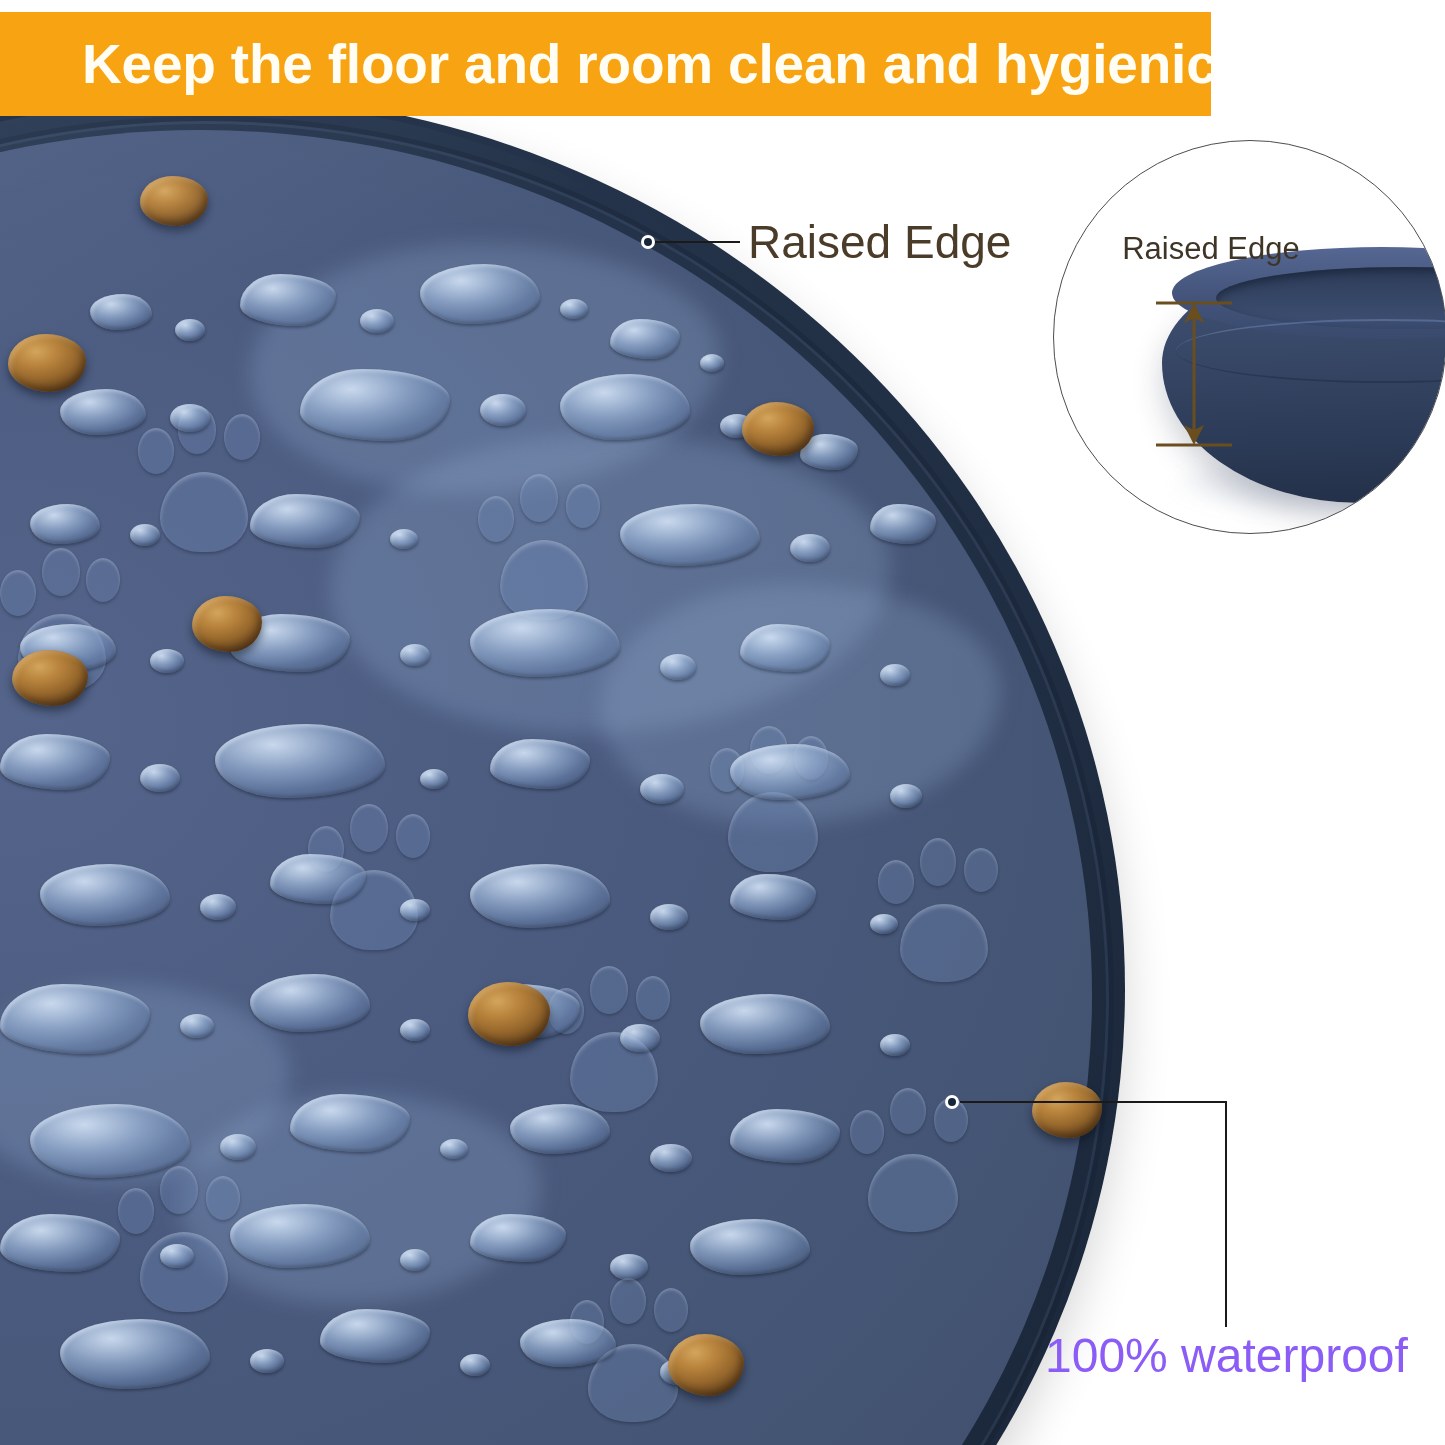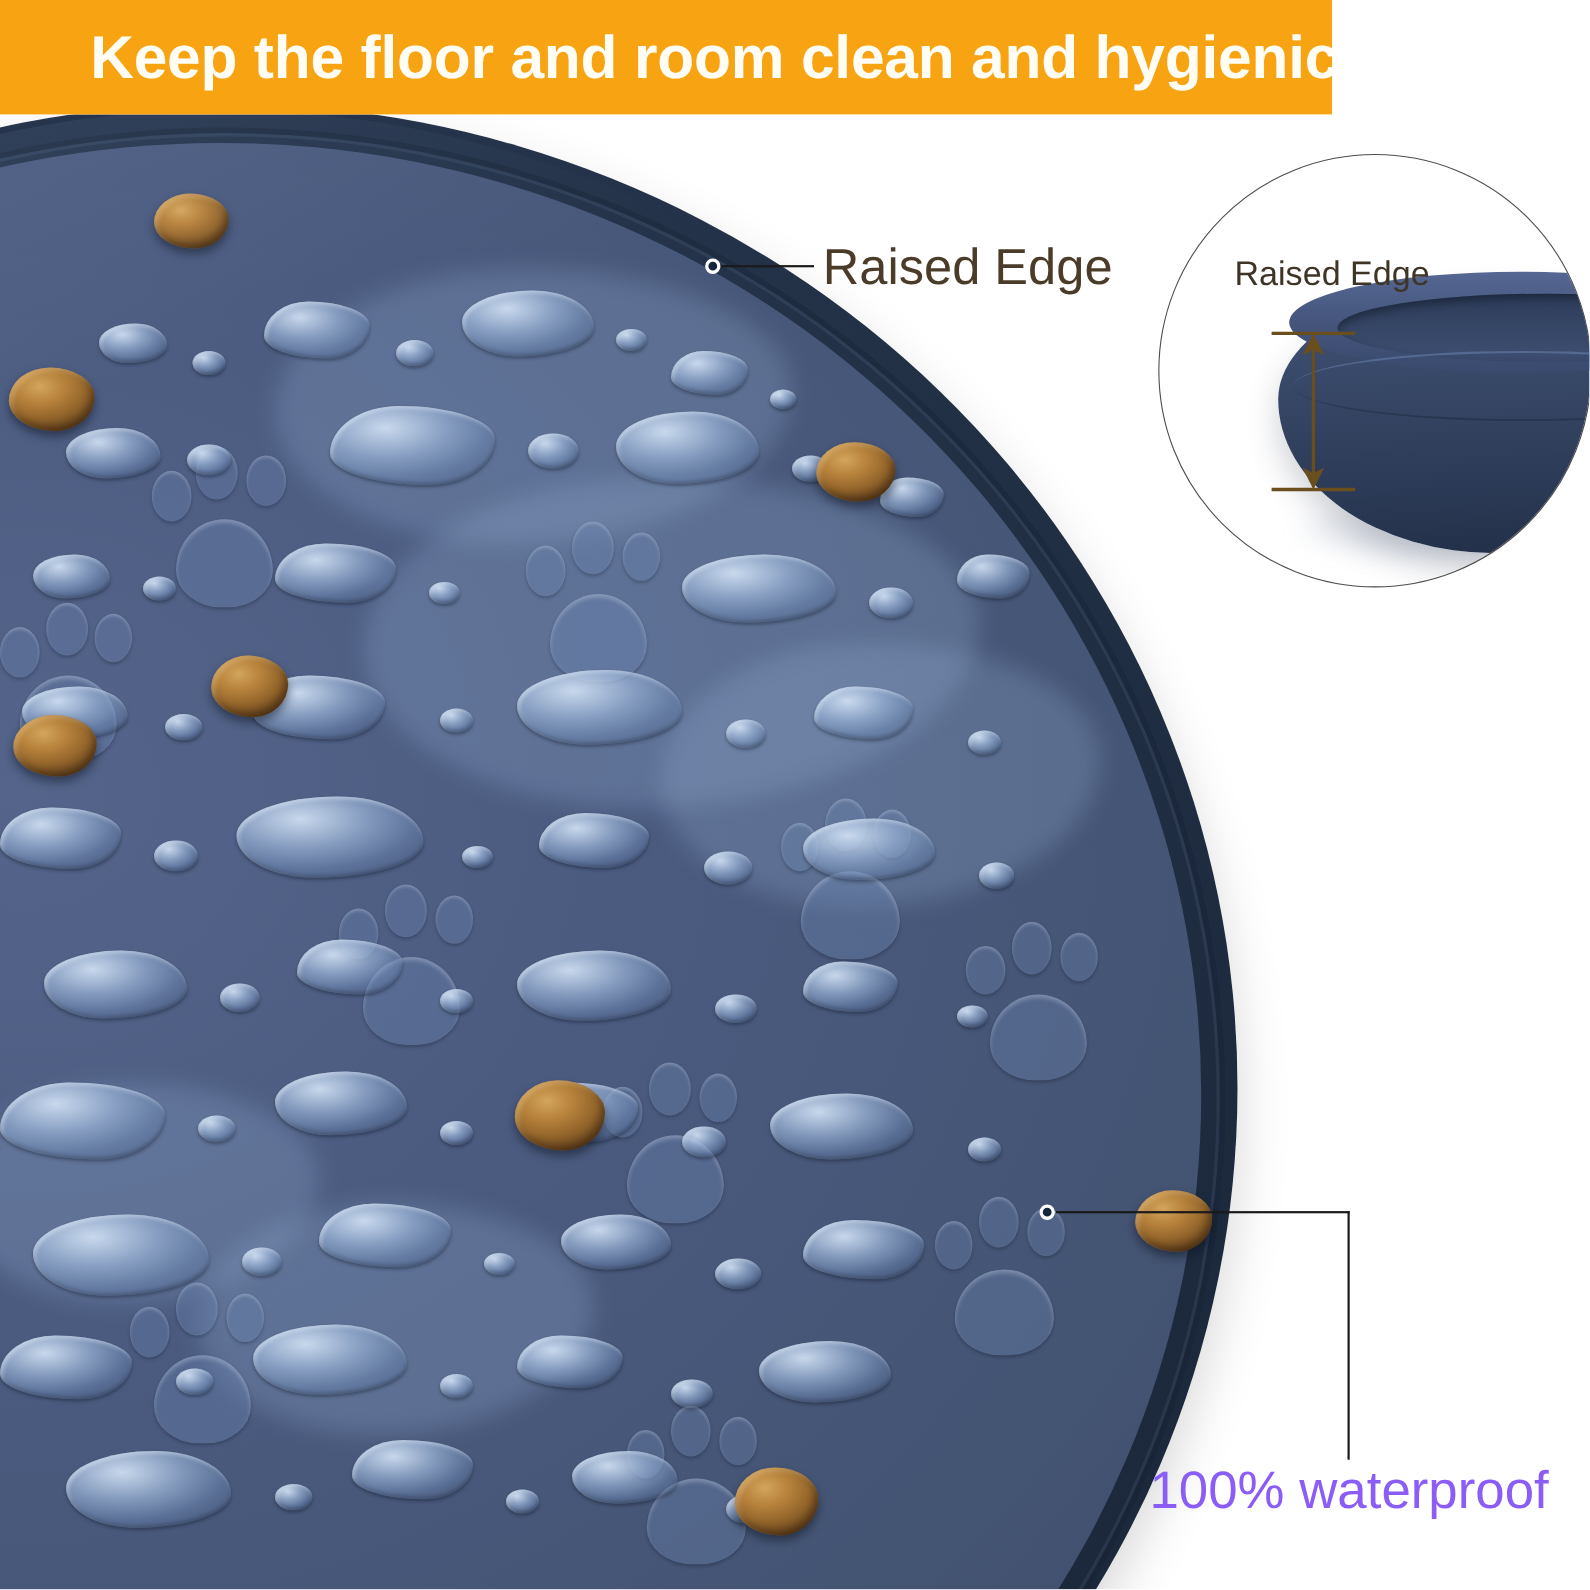--- a/index.html
+++ b/index.html
@@ -12,21 +12,21 @@
     width: 1445px;
     height: 1445px;
     overflow: hidden;
     background: #ffffff;
     font-family: "Liberation Sans", sans-serif;
   }
 
   
   #banner {
     position: absolute;
-    left: 0; top: 0;
+    left: 0; top: 12px;
     width: 1211px;
     height: 104px;
     background: #F8A412;
     z-index: 40;
   }
   #banner-text {
     position: absolute;
     left: 82px;
     top: 6px;
     width: 1290px;

